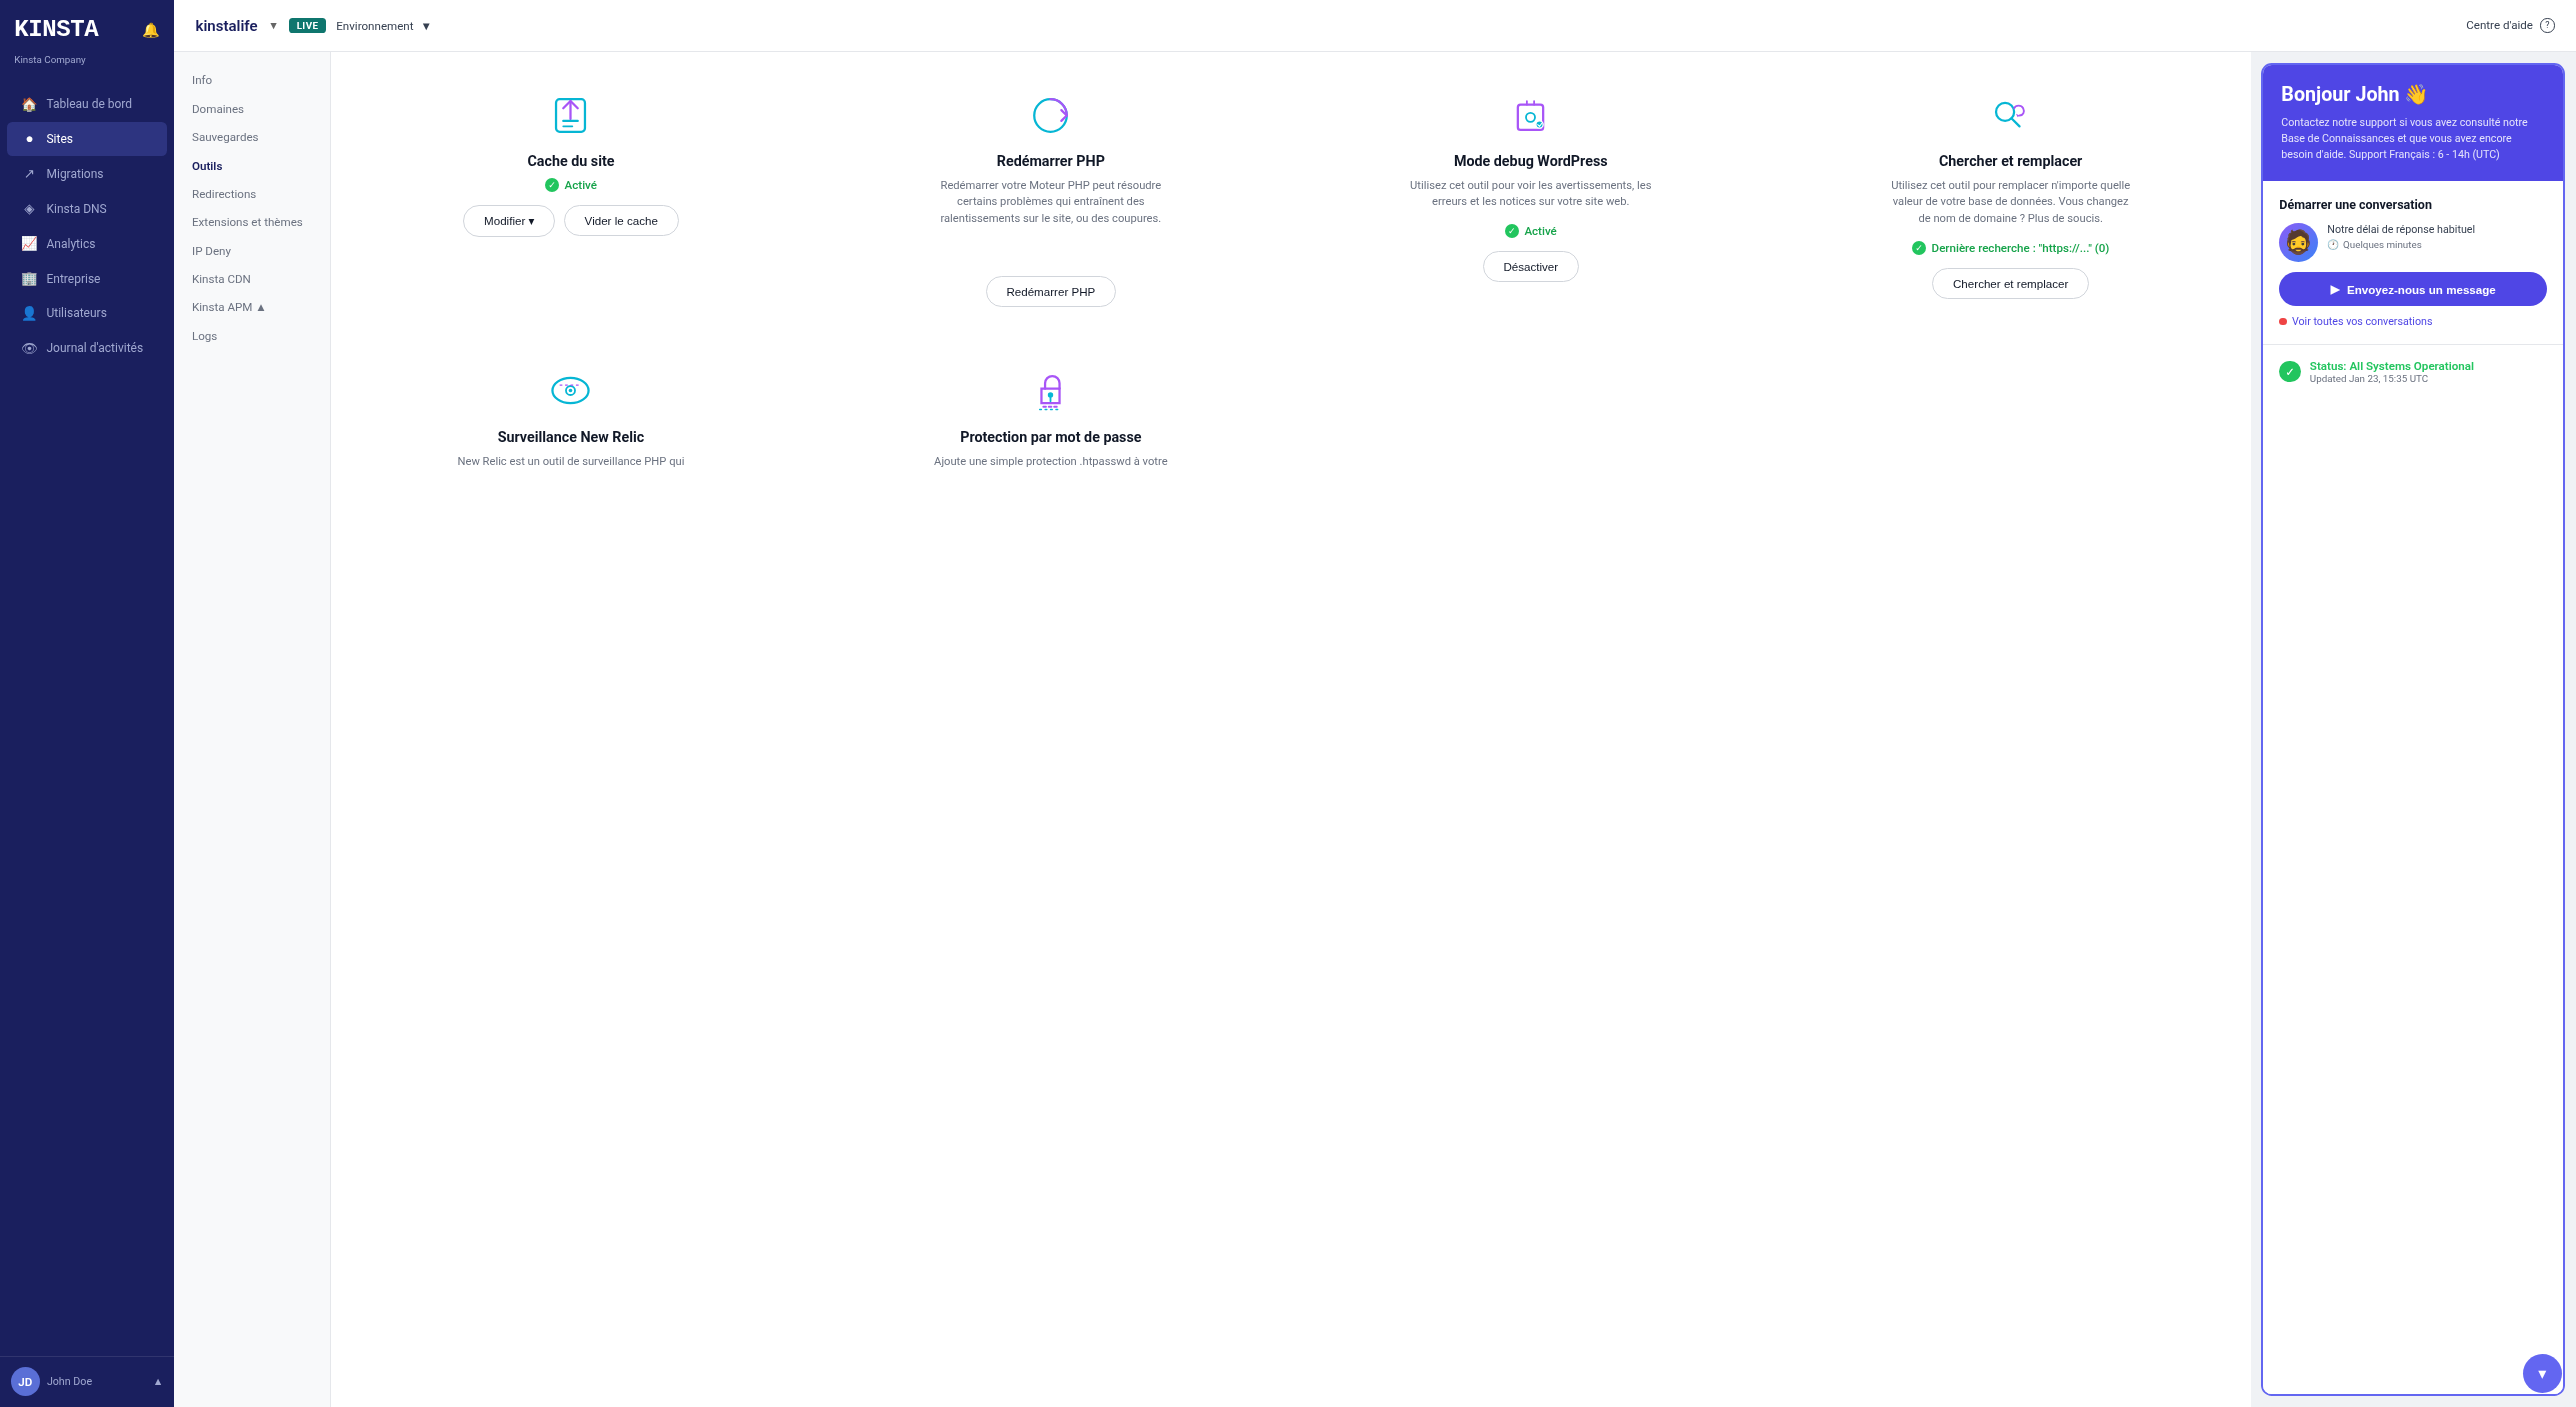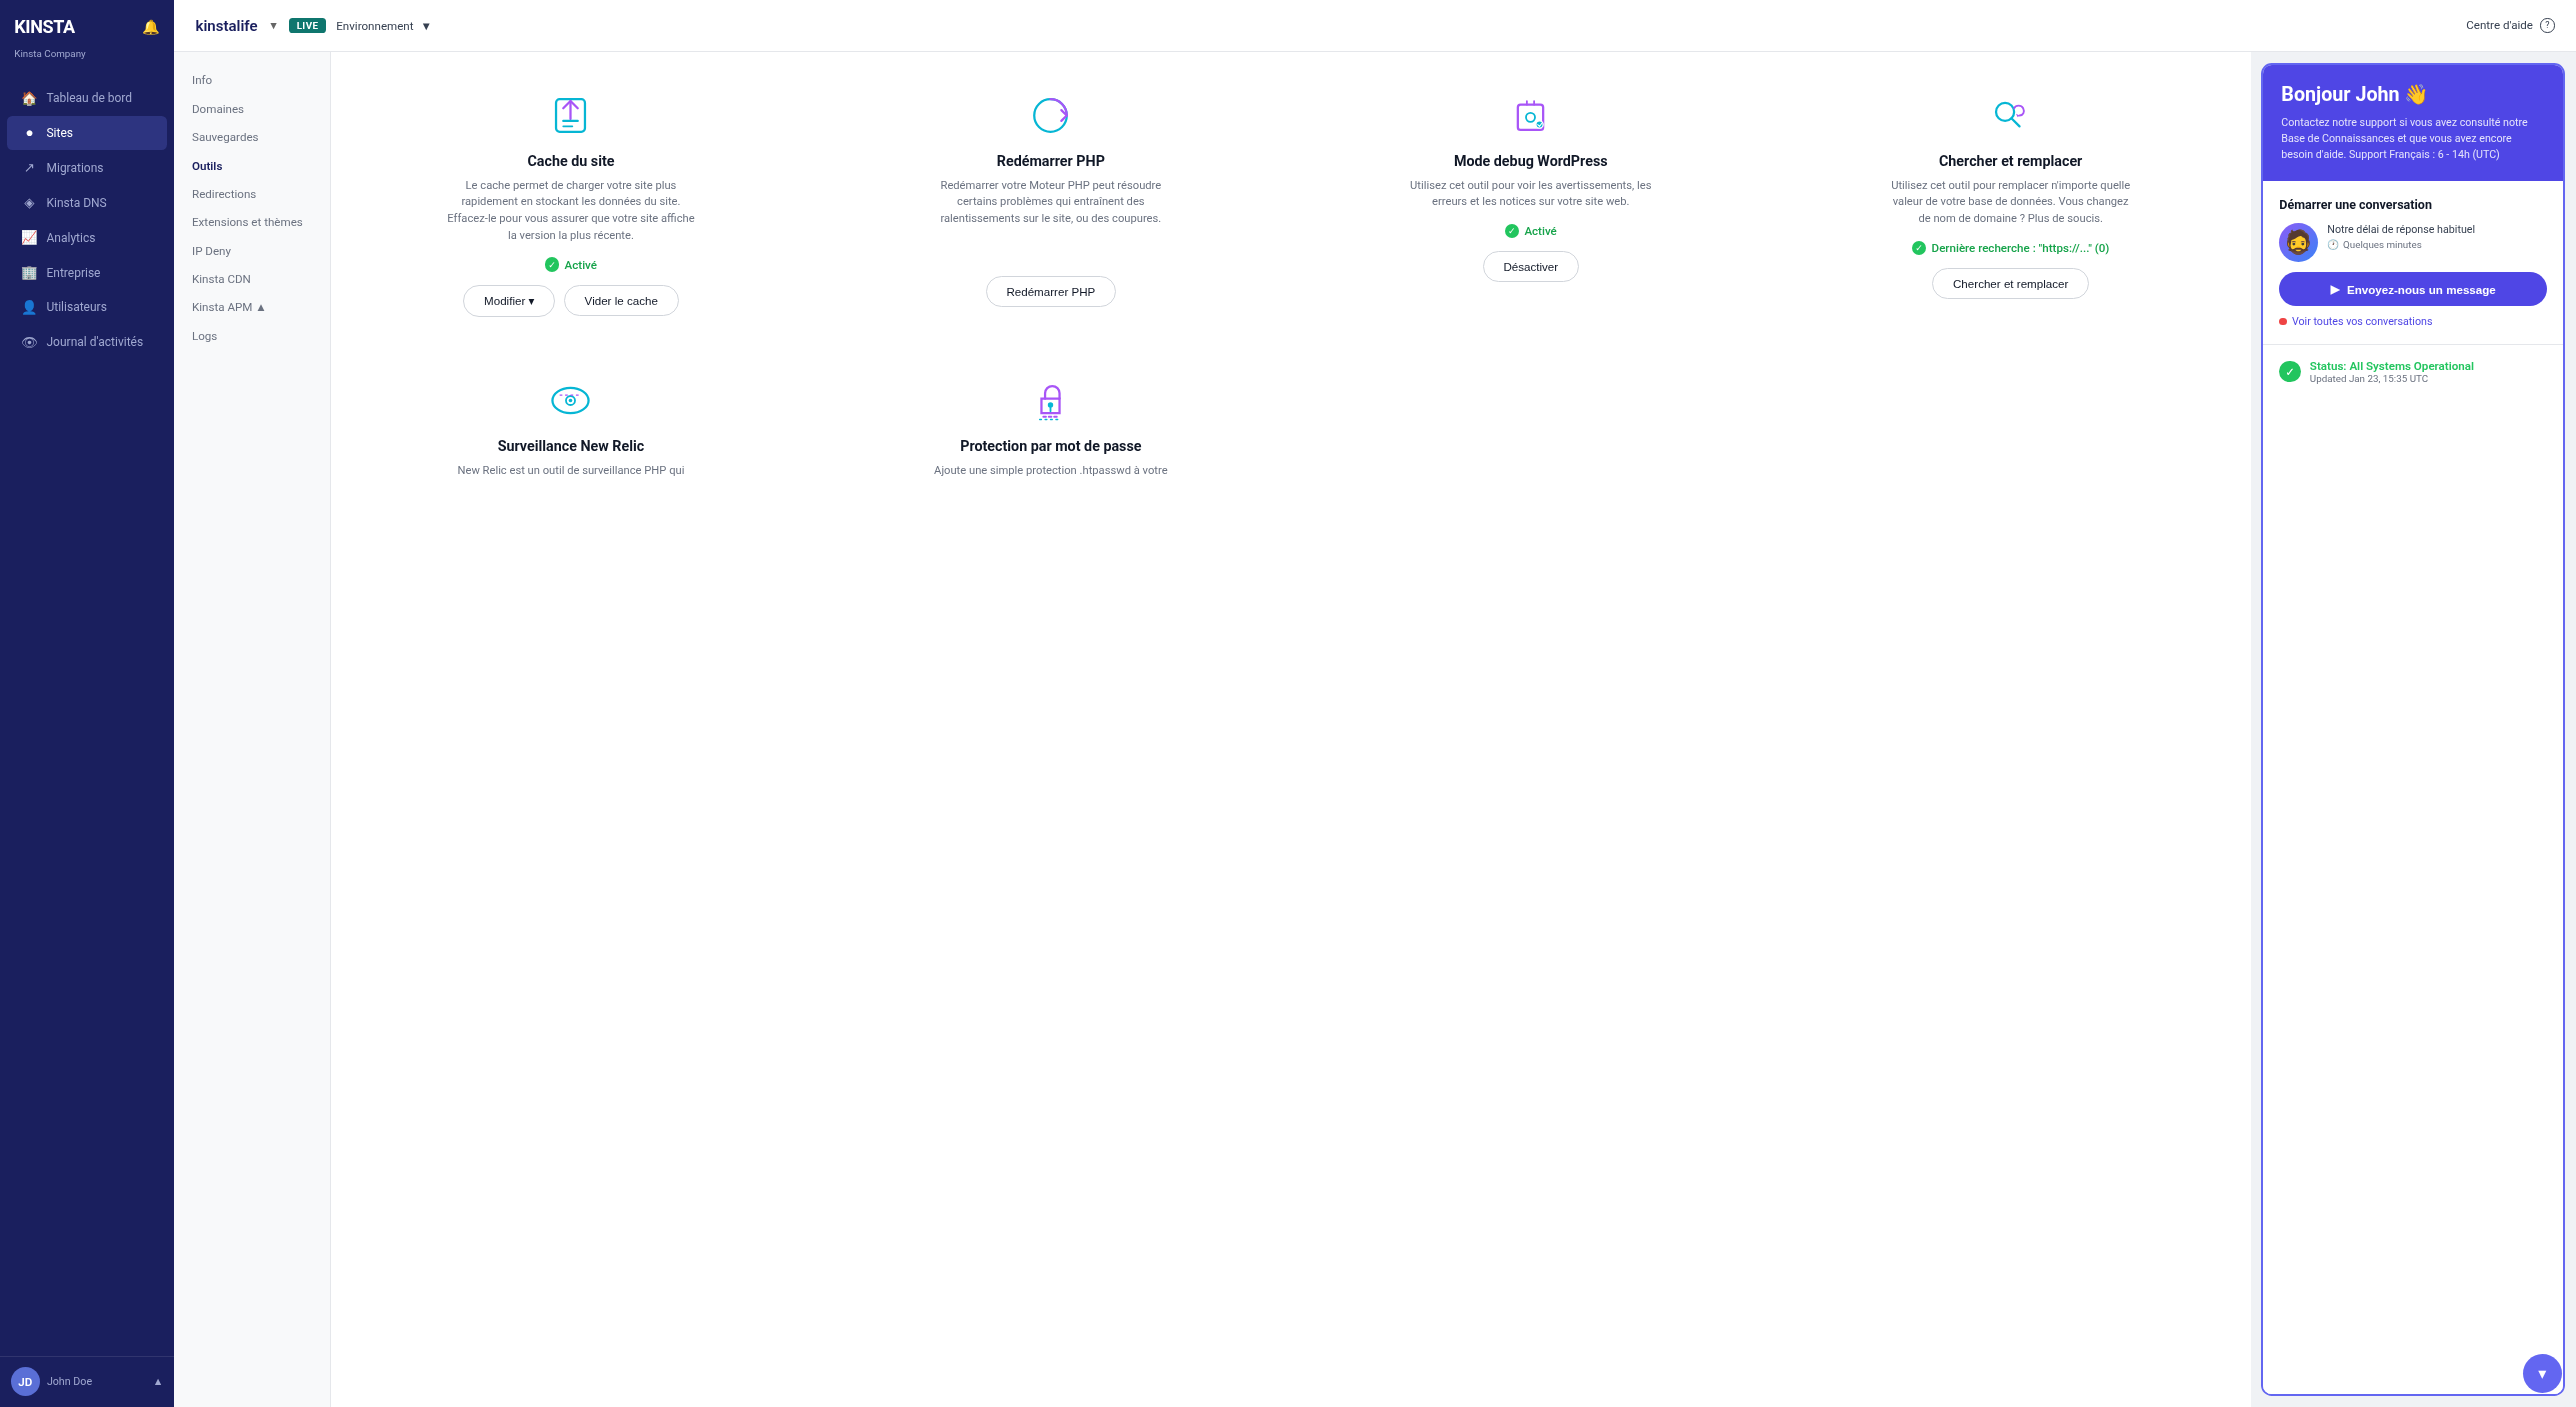--- a/index.html
+++ b/index.html
@@ -15,24 +15,25 @@
       flex-direction: column;
       height: 100vh;
     }
     .sidebar-logo {
       padding: 16px 14.3px 10.7px;
       display: flex;
       align-items: center;
       justify-content: space-between;
     }
     .sidebar-logo-text {
-      font-size: 18px;
+      font-size: 24px;
       font-weight: 700;
       color: white;
       letter-spacing: -0.4px;
+      font-family: Liberation Mono, monospace;
     }
     .sidebar-company {
       padding: 0 14.3px 14.3px;
       font-size: 9.8px;
       color: #a0a8d0;
     }
     .sidebar-nav {
       flex: 1;
       padding: 7.2px 0;
     }
@@ -498,21 +499,20 @@
           <div class="tool-icon">
             <svg class="svg-icon" viewBox="0 0 52 52" fill="none" xmlns="http://www.w3.org/2000/svg">
               <rect x="10" y="8" width="32" height="36" rx="4" stroke="#06b6d4" stroke-width="2.5" fill="none"></rect>
               <path d="M18 18 L26 10 L34 18" stroke="#a855f7" stroke-width="2.5" stroke-linecap="round" stroke-linejoin="round" fill="none"></path>
               <path d="M26 10 L26 30" stroke="#a855f7" stroke-width="2.5" stroke-linecap="round"></path>
               <path d="M18 32 L34 32" stroke="#06b6d4" stroke-width="2.5" stroke-linecap="round"></path>
               <path d="M18 38 L28 38" stroke="#06b6d4" stroke-width="2" stroke-linecap="round"></path>
             </svg>
           </div>
           <div class="tool-title">Cache du site</div>
-          <div class="tool-desc">Le cache permet de charger votre site plus rapidement en stockant les données du site. Effacez-le pour vous assurer que votre site affiche la version la plus récente.</div>
           <div class="status-active">
             <div class="status-dot-green">✓</div>
             <span>Activé</span>
           </div>
           <div>
             <button class="btn">Modifier ▾</button>
             <button class="btn">Vider le cache</button>
           </div>
         </div>
 

